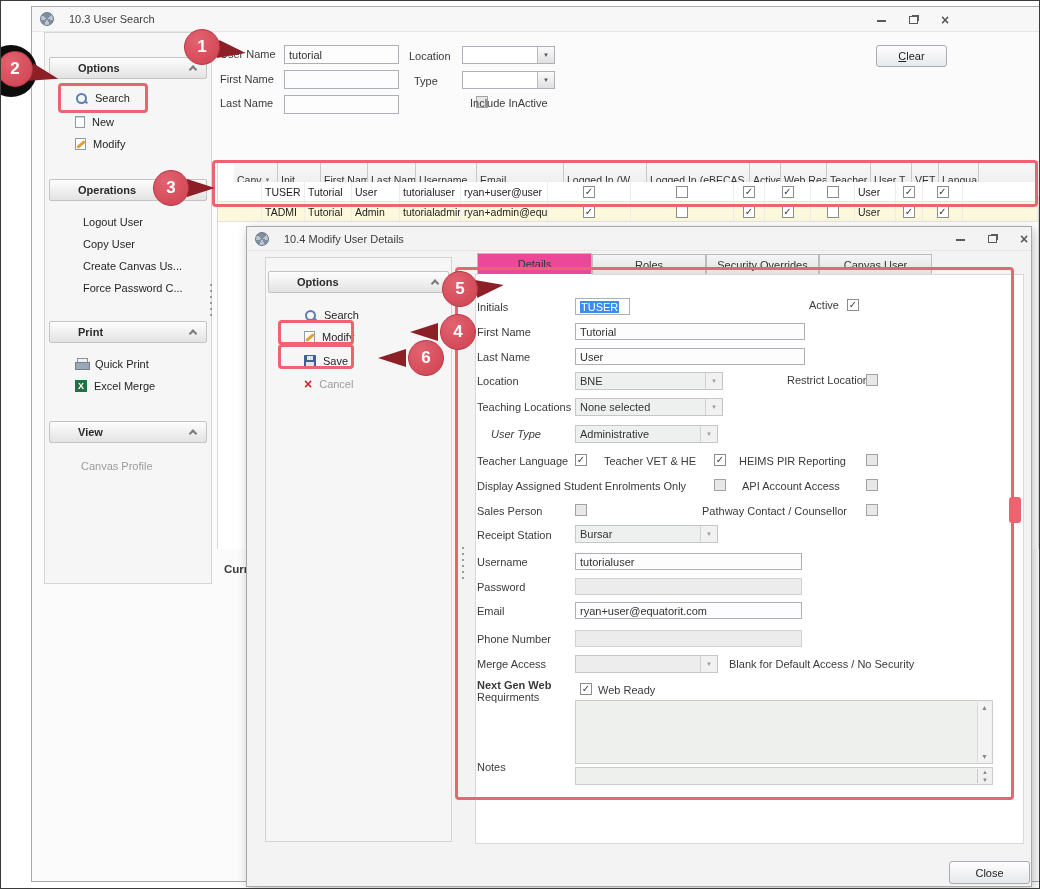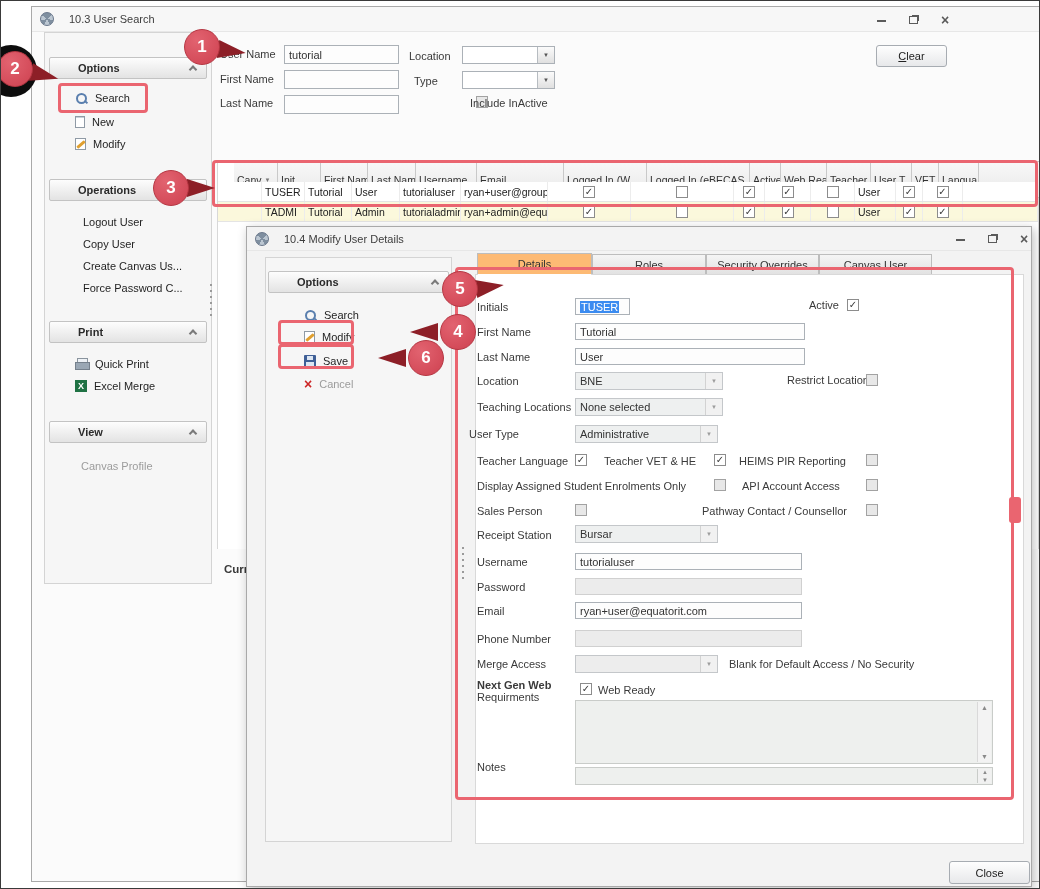--- a/index.html
+++ b/index.html
@@ -46,21 +46,21 @@
   .hc{border-right:1px solid #c9c9c9;display:flex;align-items:center;padding:0 3px;font-size:10.5px;color:#333;overflow:hidden;white-space:nowrap;}
   .sorted::after{content:"▼";font-size:6px;color:#777;margin-left:3px;}
   .grow{display:flex;border-bottom:1px solid #e4e4e4;background:#fff;}
   .grow.alt{background:#fbf8dc;}
   .gc{border-right:1px solid #ececec;display:flex;align-items:center;padding:0 3px;font-size:10.5px;color:#222;overflow:hidden;white-space:nowrap;}
   .ctr{justify-content:center;}
   .c0{width:44px}.c1{width:43px}.c2{width:47px}.c3{width:48px}.c4{width:61px}.c5{width:87px}.c6{width:83px}
   .c7{width:103px}.c8{width:31px}.c9{width:46px}.c10{width:44px}.c11{width:41px}.c12{width:27px}.c13{width:40px}.cf{flex:1}
   .dots{width:4px;background:radial-gradient(circle,#9a9a9a 1px,transparent 1.3px) 0 0/4px 6px repeat-y;}
   .tab{display:flex;align-items:center;justify-content:center;background:linear-gradient(#f5f5f5,#e2e2e2);border:1px solid #bdbdbd;color:#333;}
-  .tab.active{background:#fdba74;border-bottom-color:#fff;z-index:3;}
+  .tab.active{background:#ec4899;border-bottom-color:#fff;z-index:3;}
   .tarea{background:#eef0ee;border:1px solid #c9ccc9;}
   .sbar{position:absolute;right:1px;top:1px;bottom:1px;width:14px;background:#f3f3f3;border-left:1px solid #d9d9d9;}
   .sbar::before{content:"▲";position:absolute;top:2px;left:3px;font-size:7px;color:#8a8a8a;}
   .sbar::after{content:"▼";position:absolute;bottom:2px;left:3px;font-size:7px;color:#8a8a8a;}
   .spin{position:absolute;right:1px;top:1px;bottom:1px;width:14px;border-left:1px solid #c9ccc9;background:#f1f1f1;}
   .spin::before{content:"▲";position:absolute;top:0px;left:4px;font-size:6px;color:#8a8a8a;}
   .spin::after{content:"▼";position:absolute;bottom:0px;left:4px;font-size:6px;color:#8a8a8a;}
   
   .i-search{position:relative;width:13px;height:13px;}
   .i-search::before{content:"";position:absolute;left:1px;top:1px;width:7px;height:7px;border:2px solid #5a7fae;border-radius:50%;}
@@ -212,21 +212,21 @@
         <span class="hc c12">VET</span>
         <span class="hc c13">Langua</span>
         <span class="hc cf"></span>
       </div>
       <div class="abs grow" style="left:0;top:21px;width:820px;height:20px;">
         <span class="gc c0"></span>
         <span class="gc c1">TUSER</span>
         <span class="gc c2">Tutorial</span>
         <span class="gc c3">User</span>
         <span class="gc c4">tutorialuser</span>
-        <span class="gc c5">ryan+user@group</span>
+        <span class="gc c5">ryan+user@user</span>
         <span class="gc c6 ctr">
             <span class="cb">✓</span>
           </span>
         <span class="gc c7 ctr">
             <span class="cb"></span>
           </span>
         <span class="gc c8 ctr">
             <span class="cb">✓</span>
           </span>
         <span class="gc c9 ctr">
@@ -362,21 +362,21 @@
     </div>
     <span class="abs lbl" style="left:540px;top:147px;">Restrict Location</span>
     <span class="abs cb gray" style="left:619px;top:147px;"></span>
 
     <span class="abs lbl" style="left:230px;top:174px;">Teaching Locations</span>
     <div class="abs combo dis" style="left:328px;top:171px;width:148px;height:18px;">
       <span class="val">None selected</span>
       <span class="cbtn"></span>
     </div>
 
-    <span class="abs lbl" style="left:222px;top:201px;">User Type</span>
+    <span class="abs lbl" style="left:244px;top:201px;font-style:italic;">User Type</span>
     <div class="abs combo dis" style="left:328px;top:198px;width:143px;height:18px;">
       <span class="val">Administrative</span>
       <span class="cbtn"></span>
     </div>
 
     <span class="abs lbl" style="left:230px;top:228px;">Teacher Language</span>
     <span class="abs cb" style="left:328px;top:227px;">✓</span>
     <span class="abs lbl" style="left:357px;top:228px;">Teacher VET &amp; HE</span>
     <span class="abs cb" style="left:467px;top:227px;">✓</span>
     <span class="abs lbl" style="left:492px;top:228px;">HEIMS PIR Reporting</span>

